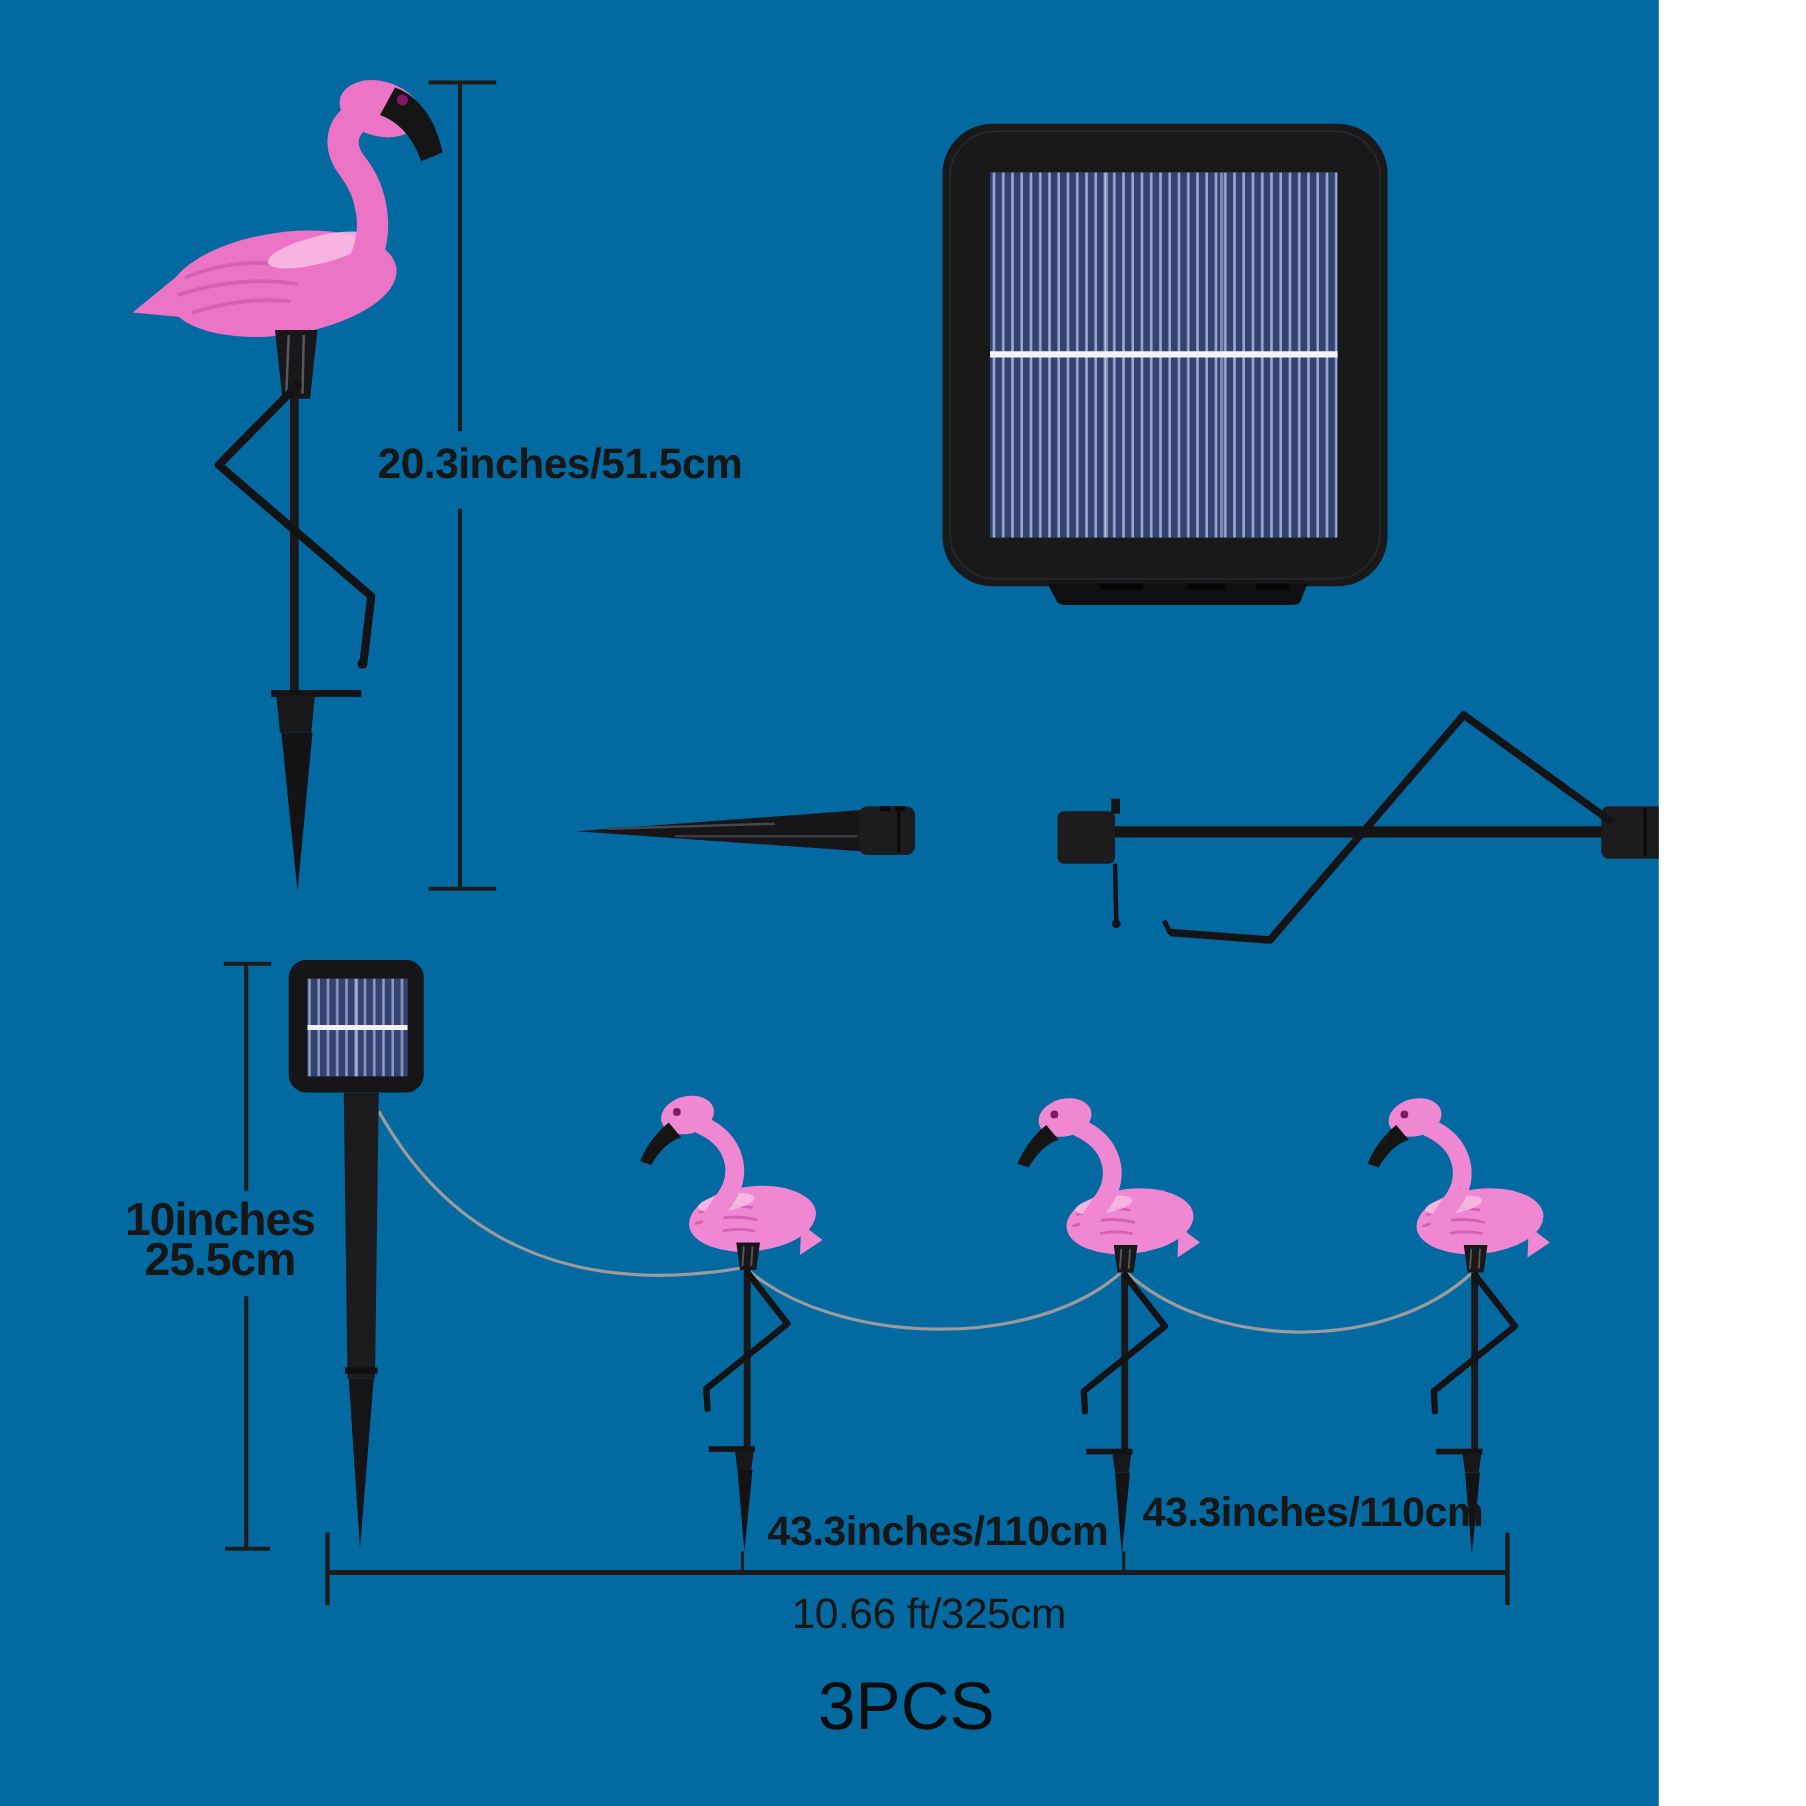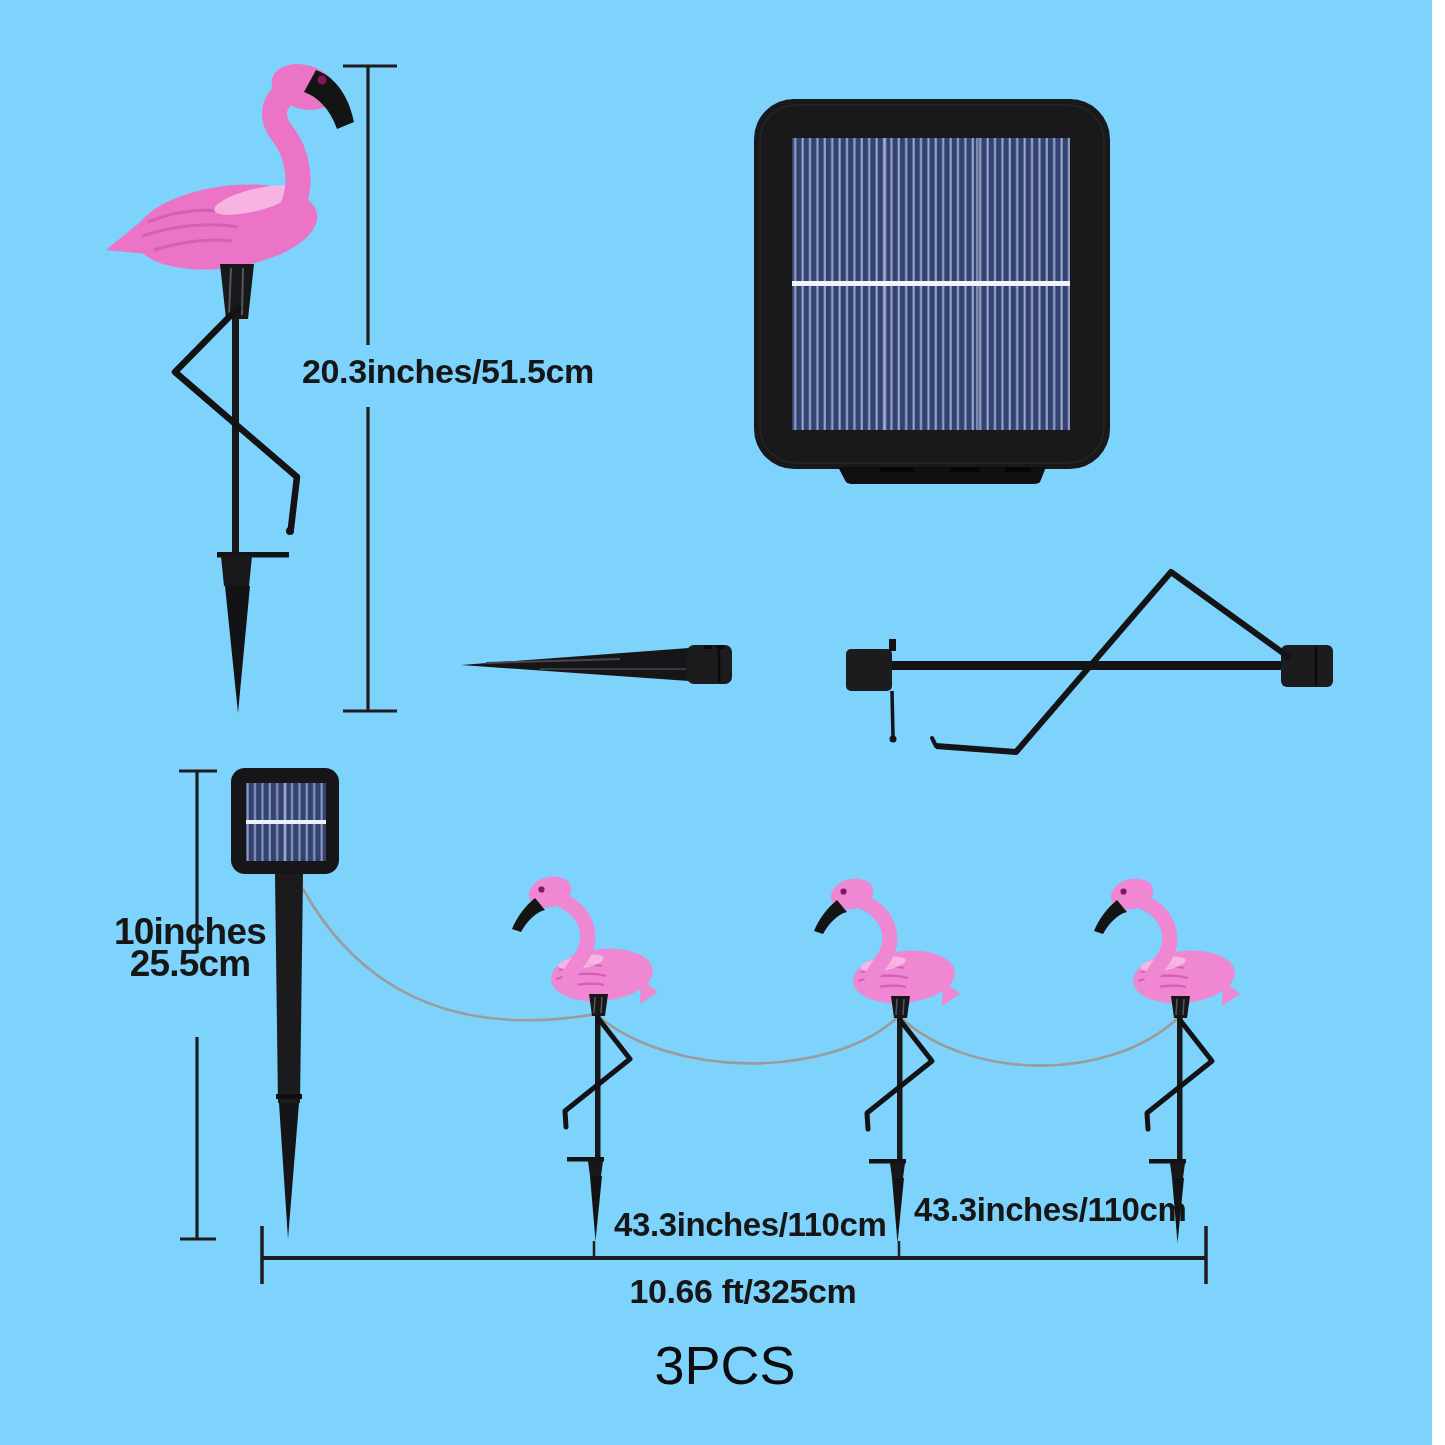--- a/index.html
+++ b/index.html
@@ -1,38 +1,38 @@
 <!DOCTYPE html>
 <html><head>
 <meta charset="utf-8">
 <style>
   html,body{margin:0;padding:0;background:#ffffff;}
   .stage{
     position:relative;
-    width:1432px;height:1445px;
-    background:#7dd3fc;
+    width:1327px;height:1445px;
+    background:#0369a1;
     overflow:hidden;
     font-family:"Liberation Sans",sans-serif;
   }
   .stage svg{position:absolute;left:0;top:0;}
   .label{
     position:absolute;
     font-family:"Liberation Sans",sans-serif;
     font-weight:700;
     color:#161616;
     letter-spacing:-0.4px;
     text-align:center;
     white-space:nowrap;
   }
   .lbl-flamingo-height{left:300px;top:352px;width:296px;font-size:34px;}
-  .lbl-stake-height{left:98px;top:916px;width:156px;font-size:37px;line-height:0.86;letter-spacing:-0.8px;margin-left:14px;}
+  .lbl-stake-height{left:98px;top:960px;width:156px;font-size:37px;line-height:0.86;letter-spacing:-0.8px;}
   .lbl-seg1{left:318px;top:1206px;width:256px;font-size:33px;}
   .lbl-seg2{left:614px;top:1206px;width:258px;font-size:33px;}
   .lbl-seg3{left:914px;top:1191px;width:262px;font-size:33px;}
-  .lbl-total{left:610px;top:1272px;width:266px;font-size:34px;font-weight:700;}
+  .lbl-total{left:610px;top:1272px;width:266px;font-size:34px;font-weight:400;}
   .lbl-pcs{left:615px;top:1334px;width:220px;font-size:54px;font-weight:400;letter-spacing:0px;color:#0c0c0c;}
 </style>
 </head>
 <body>
 
 <div class="stage">
 
   <svg width="1445" height="1445" viewBox="0 0 1445 1445">
     <defs>
       <pattern id="cells" width="7.4" height="10" patternUnits="userSpaceOnUse">

